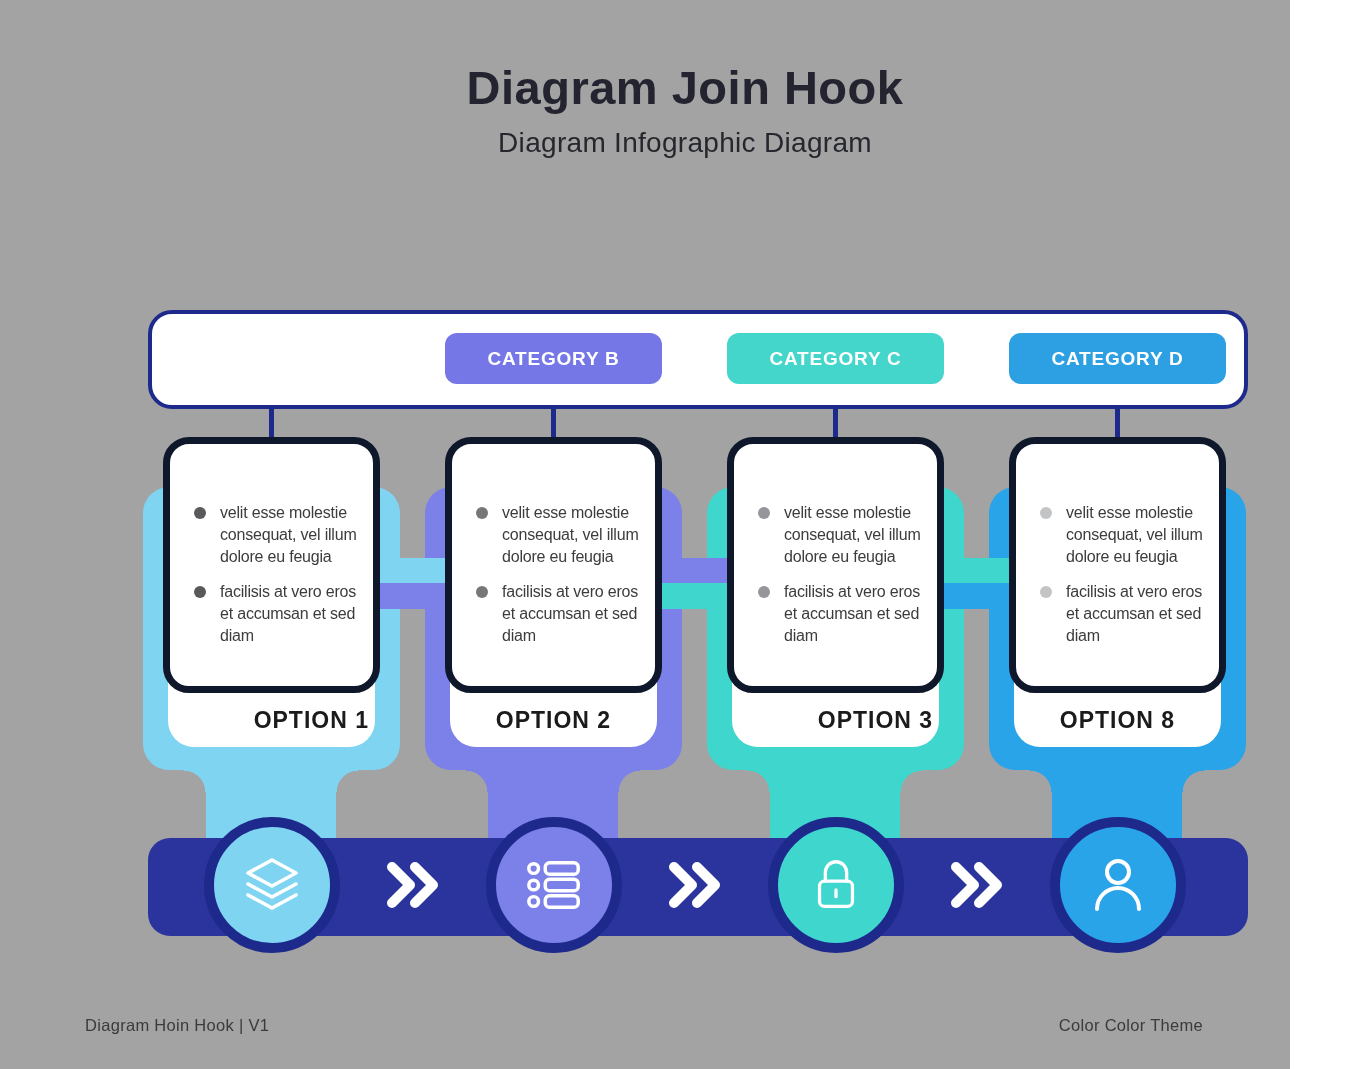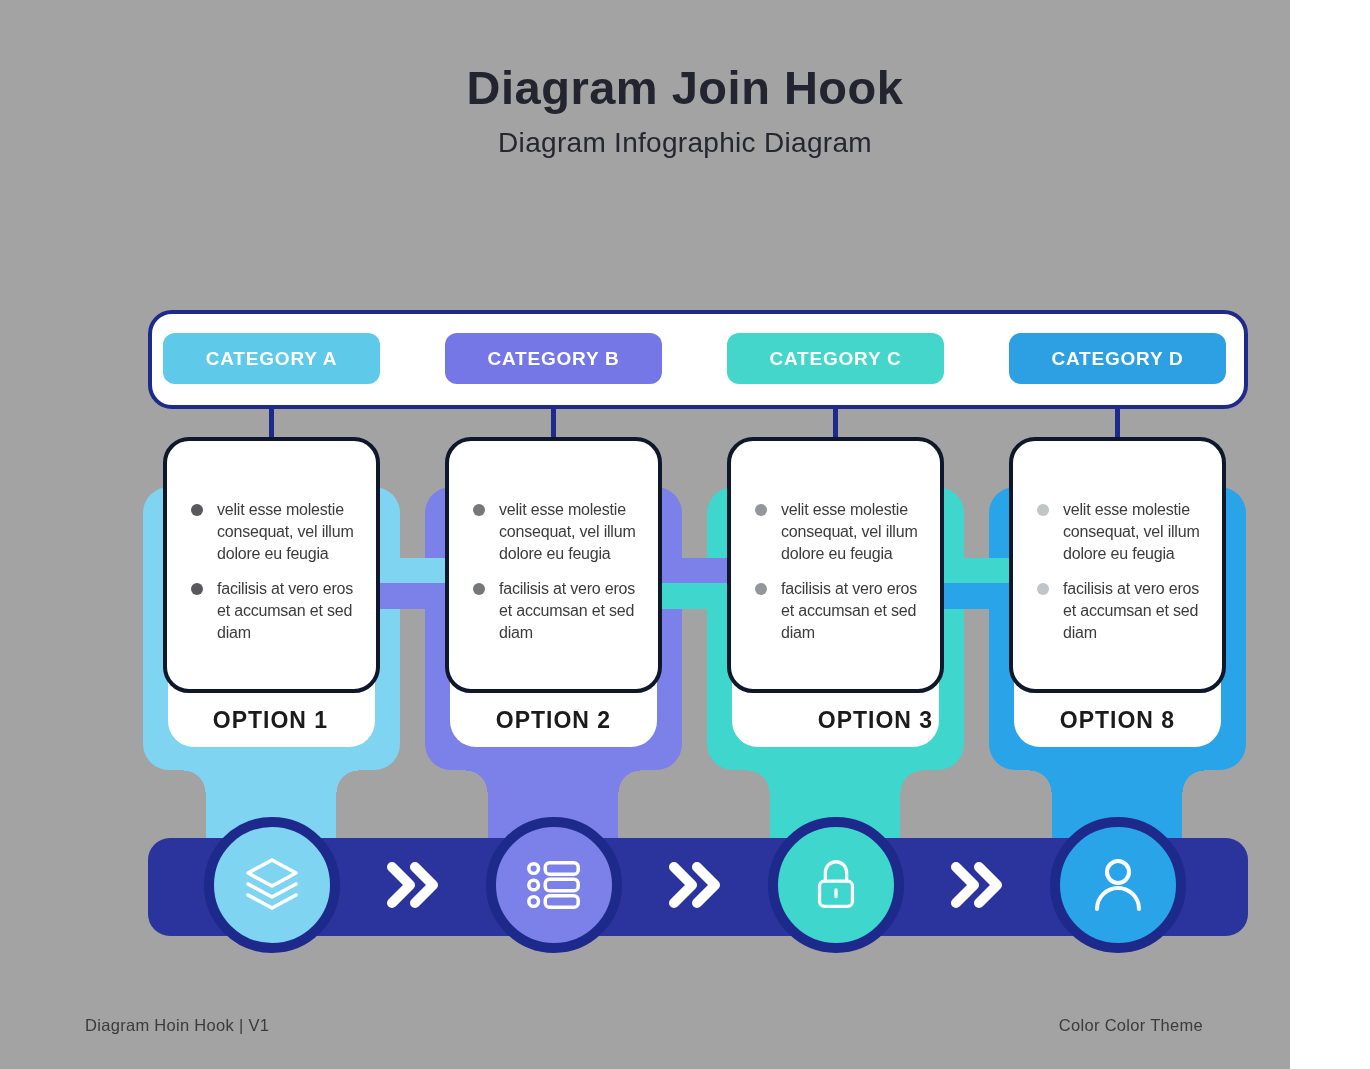--- a/index.html
+++ b/index.html
@@ -29,21 +29,21 @@
   
   .band{width:65px;height:25px;z-index:30;}
   .bandA{top:558px;}
   .bandB{top:583px;height:26px;}
 
   
   .stem{top:740px;width:130px;height:120px;z-index:5;}
   .fillet{top:770px;width:22px;height:22px;z-index:5;}
 
   
-  .card{top:437px;width:217px;height:256px;background:#fff;border:4px solid #0f172a;
+  .card{top:437px;width:217px;height:256px;background:#fff;border:7px solid #0f172a;
         border-radius:26px;box-sizing:border-box;z-index:40;padding:58px 8px 8px 22px;}
   .bullets{margin:0;padding:0;list-style:none;}
   .bullet{position:relative;padding-left:28px;margin-bottom:13px;font-size:16px;line-height:22px;
           color:#3C3C3C;white-space:pre-line;letter-spacing:-0.2px;}
   .dot{position:absolute;left:2px;top:5px;width:12px;height:12px;border-radius:50%;}
 
   .option{top:707px;width:217px;text-align:center;font-size:23px;font-weight:800;color:#1B1B1B;
           letter-spacing:1px;z-index:45;}
 
   
@@ -60,21 +60,20 @@
 </style>
 </head>
 <body>
 
 <div id="canvas">
 
   <div class="abs title">Diagram Join Hook</div>
   <div class="abs subtitle">Diagram Infographic Diagram</div>
 
   <div class="abs cat-box"></div>
-  <div class="abs pill" style="left: 163px; background-color: rgb(95, 201, 233);">CATEGORY A</div>
   <div class="abs pill" style="left: 727px; background-color: rgb(68, 213, 203);">CATEGORY C</div>
   <div class="abs pill" style="left: 445px; background-color: rgb(117, 119, 231);">CATEGORY B</div>
   <div class="abs pill" style="left: 1009px; background-color: rgb(44, 160, 226);">CATEGORY D</div>
 
   <div class="abs vline" style="left:269px;"></div>
   <div class="abs vline" style="left:551px;"></div>
   <div class="abs vline" style="left:833px;"></div>
   <div class="abs vline" style="left:1115px;"></div>
 
   <div class="abs frame" style="left: 143px; background-color: rgb(127, 212, 242);"></div>
@@ -141,21 +140,21 @@
     <ul class="bullets">
       <li class="bullet"><span class="dot" style="background-color: rgb(195, 196, 198);"></span><span>velit esse molestie
 consequat, vel illum
 dolore eu feugia</span></li>
       <li class="bullet"><span class="dot" style="background-color: rgb(195, 196, 198);"></span><span>facilisis at vero eros
 et accumsan et sed
 diam</span></li>
     </ul>
   </div>
 
-  <div class="abs option" style="left:162px;">OPTION 1</div>
+  <div class="abs option" style="left:152px;text-align:right;">OPTION 1</div>
   <div class="abs option" style="left:445px;text-align:center;">OPTION 2</div>
   <div class="abs option" style="left:767px;">OPTION 3</div>
   <div class="abs option" style="left:1009px;">OPTION 8</div>
 
   <div class="abs bar"></div>
 
   <div class="abs circle" style="left: 203.5px; background-color: rgb(127, 212, 242);">
     <svg class="icon-svg" width="64" height="64" viewBox="0 0 64 64" stroke-width="3.6">
       <path d="M32 7 L56 20 L32 33 L8 20 Z"></path>
       <path d="M8 31 L32 44 L56 31"></path>

